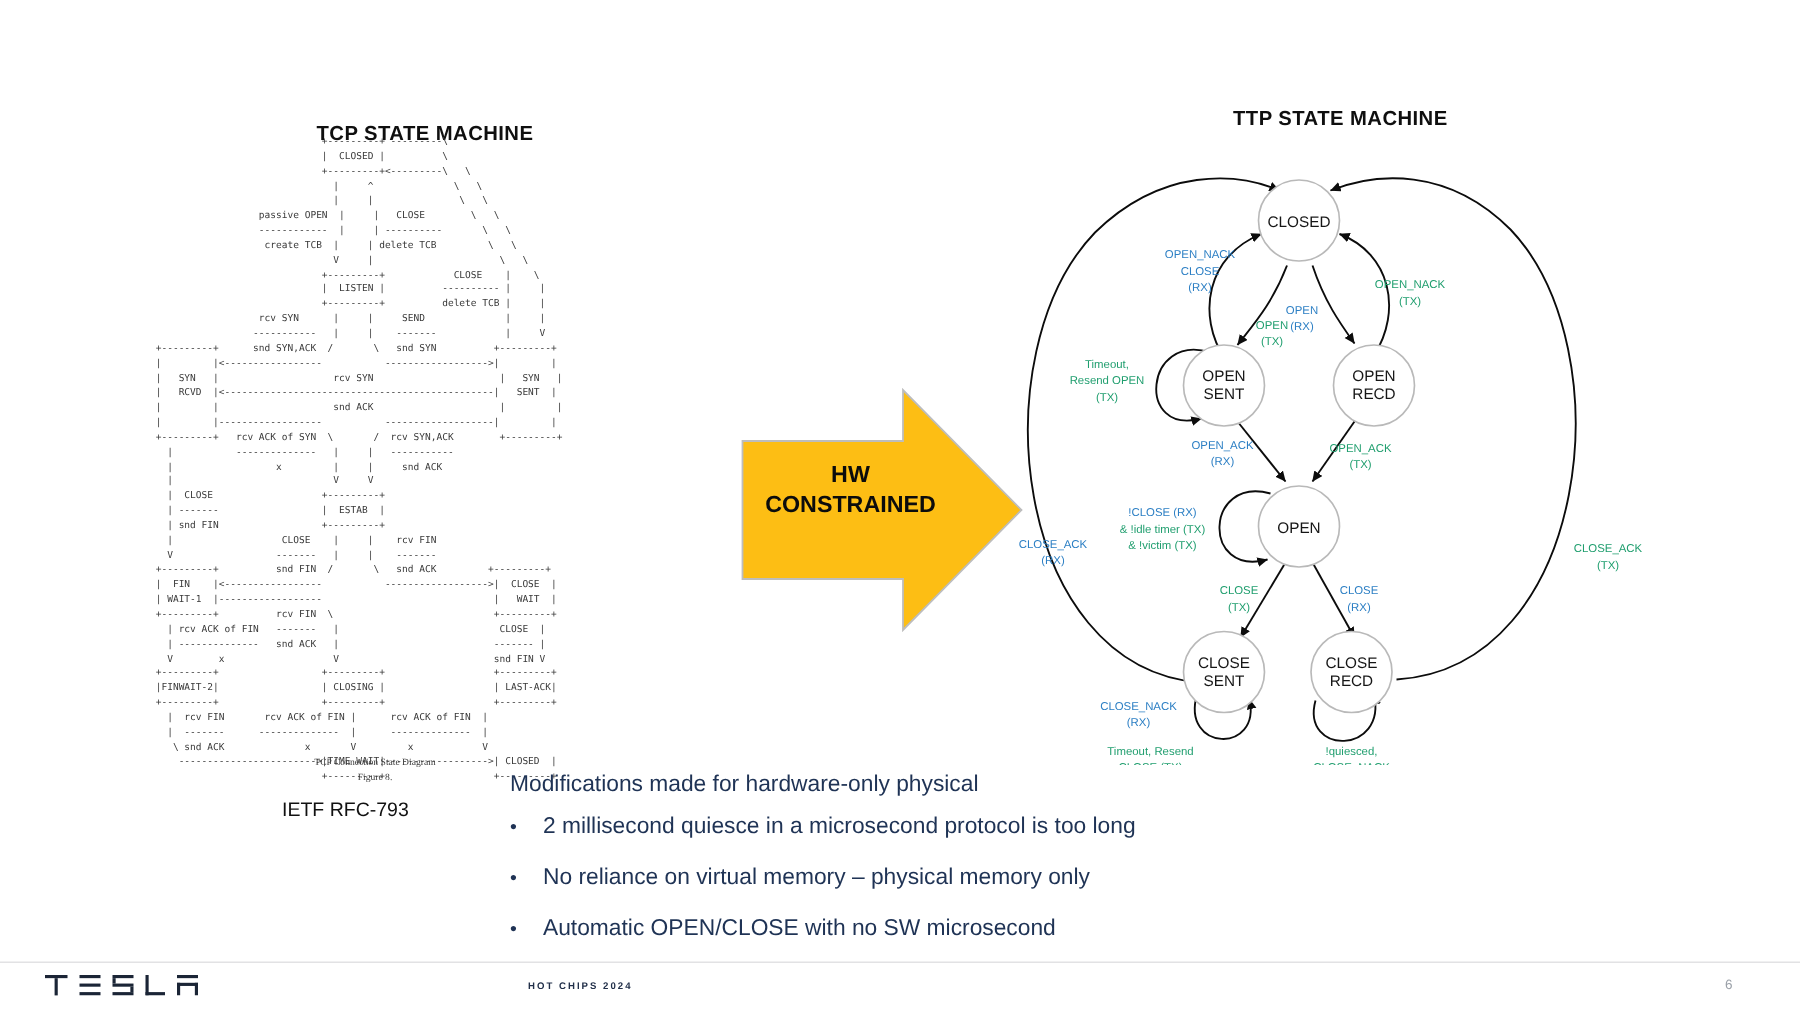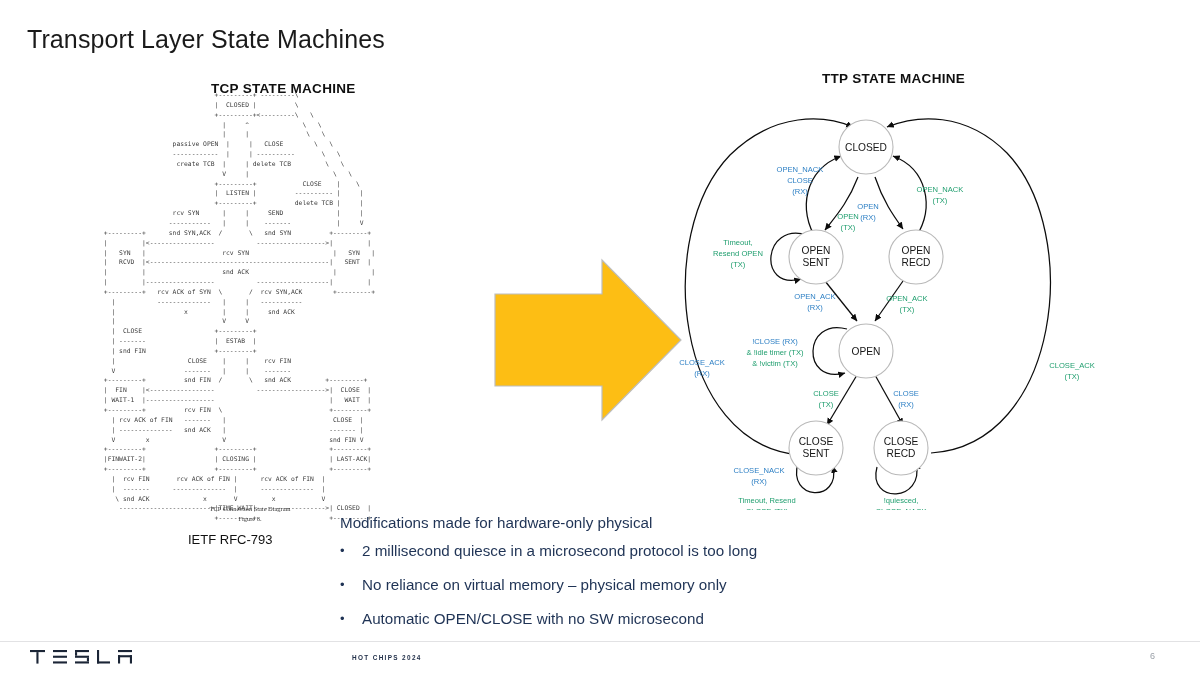--- a/index.html
+++ b/index.html
@@ -116,21 +116,20 @@
   #footer-page{
     position:absolute;left:1150px;top:651px;
     font-size:9px;color:#9aa0a8;white-space:nowrap;
   }
 </style>
 </head>
 <body>
 
 <div class="slide">
 
-  <div id="page-title">Transport Layer State Machines</div>
 
   <div class="sec-heading" id="tcp-heading">TCP STATE MACHINE</div>
 
   <div id="tcp-ascii">                              +---------+ ---------\
                               |  CLOSED |          \
                               +---------+&lt;---------\   \
                                 |     ^              \   \
                                 |     |               \   \
                    passive OPEN  |     |   CLOSE        \   \
                    ------------  |     | ----------       \   \
@@ -174,20 +173,24 @@
 
   <div id="tcp-caption"><span>TCP Connection State Diagram</span><br><span>Figure 8.</span></div>
 
   <div id="tcp-source">IETF RFC-793</div>
 
   <div id="hw-arrow">
     <svg width="192" height="164" viewBox="0 0 192 164">
       <polygon points="3,36 110,36 110,2 189,82 110,162 110,128 3,128" fill="#FDBE14" stroke="#bdbdbd" stroke-width="1.2"></polygon>
     </svg>
   </div>
+  <div id="hw-arrow-label">
+    <div>HW</div>
+    <div>CONSTRAINED</div>
+  </div>
 
   <div class="sec-heading" id="ttp-heading">TTP STATE MACHINE</div>
 
   <div id="ttp-diagram">
     <svg width="540" height="425" viewBox="0 0 540 425">
       <defs>
         <marker id="ah" markerWidth="7" markerHeight="7" refX="5.4" refY="2.6" orient="auto" markerUnits="strokeWidth">
           <path d="M0,0 L5.6,2.6 L0,5.2 z" fill="#0c0c0c"></path>
         </marker>
       </defs>

